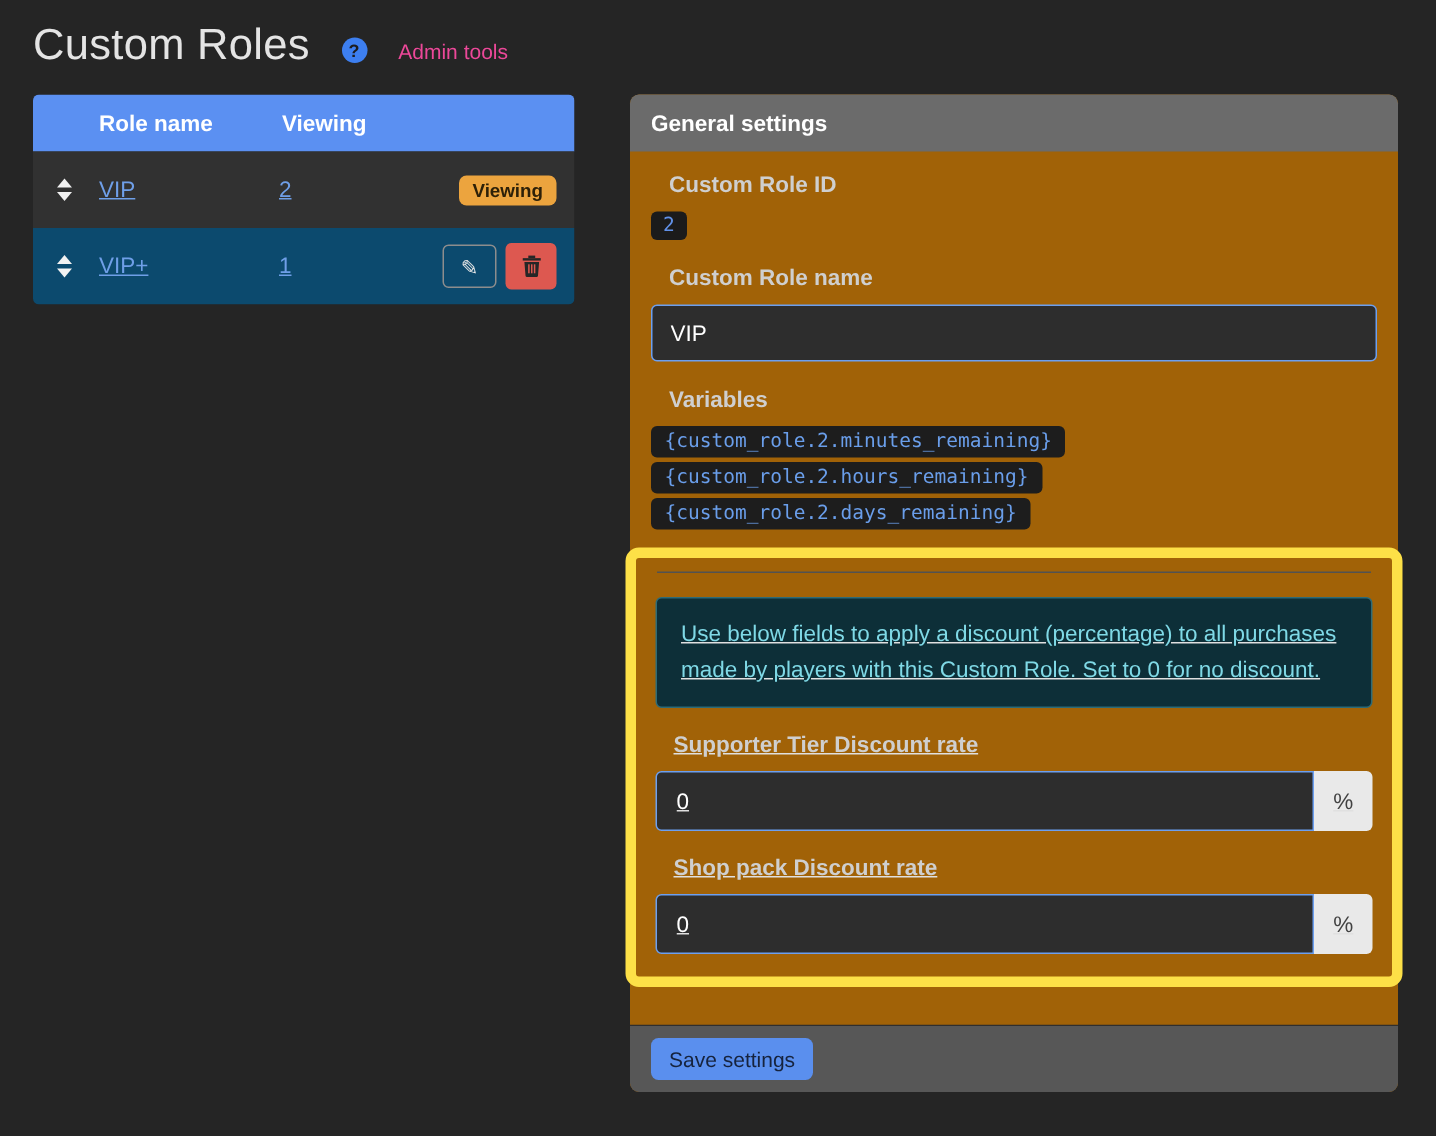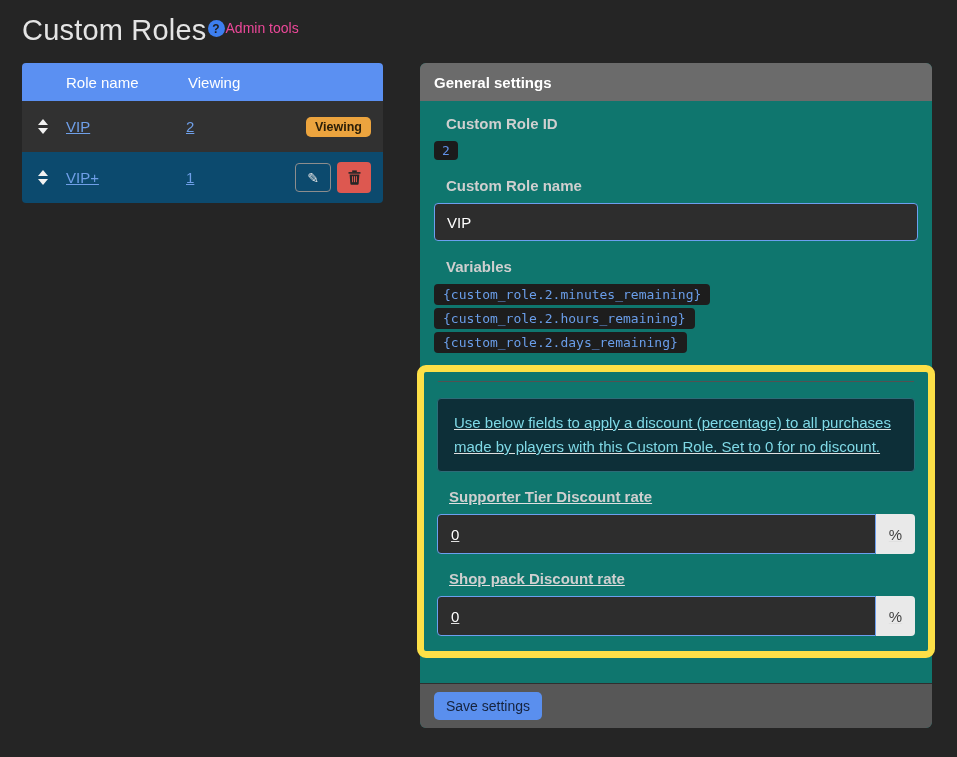--- a/index.html
+++ b/index.html
@@ -6,40 +6,40 @@
   html, body { width: 957px; height: 757px; }
   body {
     background: #252525;
     font-family: "Liberation Sans", sans-serif;
     color: #e0e0e0;
     overflow: hidden;
   }
   .page { padding: 14px 22px 0 22px; }
 
   
-  .page-header { display: flex; gap: 1px; margin-bottom: 16px; padding-left: 0px; }
+  .page-header { display: flex; align-items: center; gap: 21px; margin-bottom: 16px; padding-left: 0px; }
   .page-title { font-size: 29px; font-weight: 500; color: #e4e4e4; letter-spacing: 0.2px; }
   .help-icon {
     width: 17px; height: 17px; border-radius: 50%;
     background: #3d7ff0; color: #1d1d1d;
     font-size: 12px; font-weight: 700;
     display: inline-flex; align-items: center; justify-content: center;
     margin-top: 6px; cursor: pointer;
   }
   .page-subtitle { font-size: 14px; color: #ec4899; margin-top: 6px; }
 
   
   .content { display: flex; align-items: flex-start; gap: 37px; }
 
   
   .roles-table { width: 361px; border-radius: 4px; overflow: hidden; }
   .thead {
     display: flex; align-items: center;
     background: #5b90f2; color: #ffffff;
-    height: 38px; font-weight: 400; font-size: 15px;
+    height: 38px; font-weight: 700; font-size: 15px;
   }
   .trow { display: flex; align-items: center; height: 51px; font-size: 15px; }
   .row-odd  { background: #313131; }
   .row-even { background: #0c4a6e; }
   .col-handle  { width: 42px; display: flex; justify-content: center; }
   .col-name    { width: 122px; padding-left: 2px; }
   .col-players { flex: 1; }
   .col-actions { display: flex; justify-content: flex-end; align-items: center; gap: 6px; padding-right: 12px; }
   .thead .col-name, .thead .col-players { padding-left: 2px; }
   .role-link { color: #6f9fe8; text-decoration: underline; cursor: pointer; }
@@ -57,21 +57,21 @@
     color: #e9e9e9; font-size: 14px; line-height: 1;
     display: inline-flex; align-items: center; justify-content: center; cursor: pointer;
   }
   .btn-delete {
     width: 34px; height: 31px;
     background: #dd5850; border: none; border-radius: 4px;
     display: inline-flex; align-items: center; justify-content: center; cursor: pointer;
   }
 
   
-  .panel { width: 512px; border-radius: 6px; background: #0f766e; }
+  .panel { width: 512px; border-radius: 6px; background: #a16207; }
   .panel-header {
     background: #6b6b6b; color: #ffffff;
     font-weight: 700; font-size: 15px;
     height: 38px; display: flex; align-items: center;
     padding: 0 14px; border-radius: 6px 6px 0 0;
   }
   .panel-body { padding: 14px 14px 12px 14px; }
   .field-label { color: #cfcfcf; font-weight: 700; font-size: 15px; margin: 0 0 9px 12px; }
   .mt { margin-top: 17px; }
   .id-badge {

